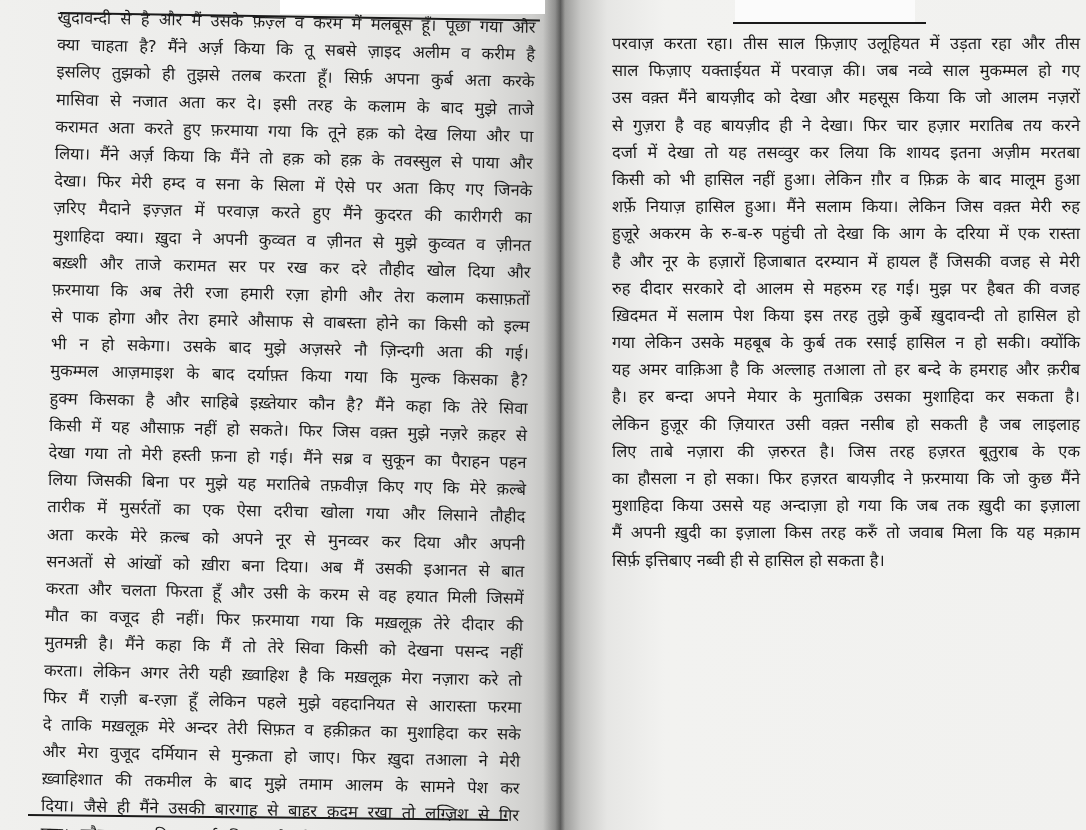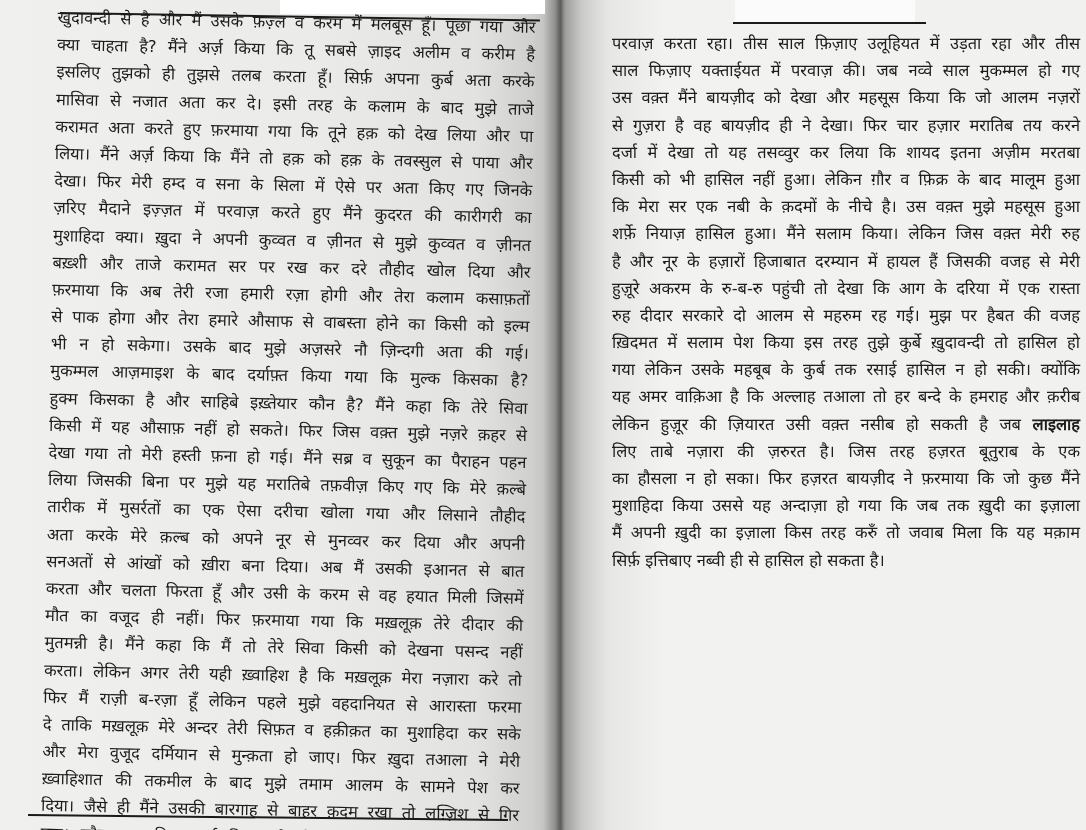--- a/index.html
+++ b/index.html
@@ -107,21 +107,21 @@
       line-height: 27.2px;
       white-space: nowrap;
       text-align: justify;
       text-align-last: justify;
       overflow: visible;
     }
     .line.last {
       text-align-last: left;
     }
     .bold {
-      font-weight: bold;
+      font-weight: normal;
     }
   </style>
 </head>
 <body>
 
 <div class="spread">
   <div class="page page-left"></div>
   <div class="page page-right"></div>
   <div class="gutter-shadow"></div>
 
@@ -164,28 +164,28 @@
       <span class="line">दिया। जैसे ही मैंने उसकी बारगाह से बाहर क़दम रखा तो लग़्ज़िश से गिर</span>
       <span class="line">पड़ा। फौरन यह निदा आई कि हमारे दोस्त को वापस ले आओ क्योंकि</span>
     </div>
   <div class="text-block right-text" id="right-text">
       <span class="line">परवाज़ करता रहा। तीस साल फ़िज़ाए उलूहियत में उड़ता रहा और तीस</span>
       <span class="line">साल फिज़ाए यक्ताईयत में परवाज़ की। जब नव्वे साल मुकम्मल हो गए</span>
       <span class="line">उस वक़्त मैंने बायज़ीद को देखा और महसूस किया कि जो आलम नज़रों</span>
       <span class="line">से गुज़रा है वह बायज़ीद ही ने देखा। फिर चार हज़ार मरातिब तय करने</span>
       <span class="line">दर्जा में देखा तो यह तसव्वुर कर लिया कि शायद इतना अज़ीम मरतबा</span>
       <span class="line">किसी को भी हासिल नहीं हुआ। लेकिन ग़ौर व फ़िक्र के बाद मालूम हुआ</span>
-      <span class="line">कि मेरा सर एक नबी के क़दमों के नीचे है। उस वक़्त मुझे महसूस हुआ</span>
       <span class="line">शर्फ़े नियाज़ हासिल हुआ। मैंने सलाम किया। लेकिन जिस वक़्त मेरी रुह</span>
+      <span class="line">हुज़ूरे अकरम के रु-ब-रु पहुंची तो देखा कि आग के दरिया में एक रास्ता</span>
       <span class="line">है और नूर के हज़ारों हिजाबात दरम्यान में हायल हैं जिसकी वजह से मेरी</span>
-      <span class="line">हुज़ूरे अकरम के रु-ब-रु पहुंची तो देखा कि आग के दरिया में एक रास्ता</span>
       <span class="line">रुह दीदार सरकारे दो आलम से महरुम रह गई। मुझ पर हैबत की वजह</span>
       <span class="line">ख़िदमत में सलाम पेश किया इस तरह तुझे कुर्बे ख़ुदावन्दी तो हासिल हो</span>
       <span class="line">गया लेकिन उसके महबूब के कुर्ब तक रसाई हासिल न हो सकी। क्योंकि</span>
       <span class="line">यह अमर वाक़िआ है कि अल्लाह तआला तो हर बन्दे के हमराह और क़रीब</span>
+      <span class="line">है। हर बन्दा अपने मेयार के मुताबिक़ उसका मुशाहिदा कर सकता है।</span>
       <span class="line"><span>लेकिन हुज़ूर की ज़ियारत उसी वक़्त नसीब हो सकती है जब </span><span class="bold">लाइलाह</span></span>
       <span class="line">लिए ताबे नज़ारा की ज़रुरत है। जिस तरह हज़रत बूतुराब के एक</span>
       <span class="line">का हौसला न हो सका। फिर हज़रत बायज़ीद ने फ़रमाया कि जो कुछ मैंने</span>
       <span class="line">मुशाहिदा किया उससे यह अन्दाज़ा हो गया कि जब तक ख़ुदी का इज़ाला</span>
       <span class="line">मैं अपनी ख़ुदी का इज़ाला किस तरह करुँ तो जवाब मिला कि यह मक़ाम</span>
       <span class="line last">सिर्फ़ इत्तिबाए नब्वी ही से हासिल हो सकता है।</span>
     </div>
 </div>
 
 </body></html>

